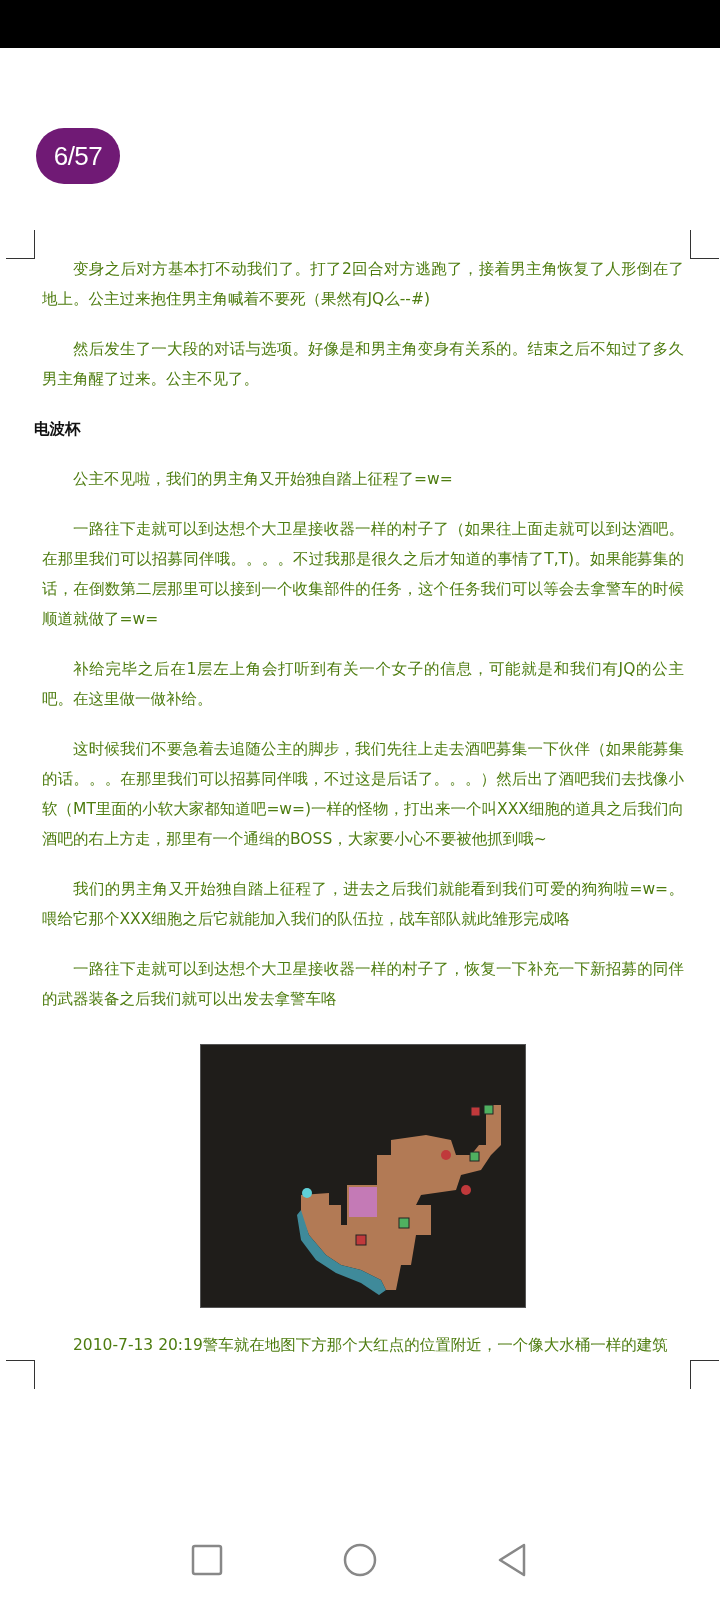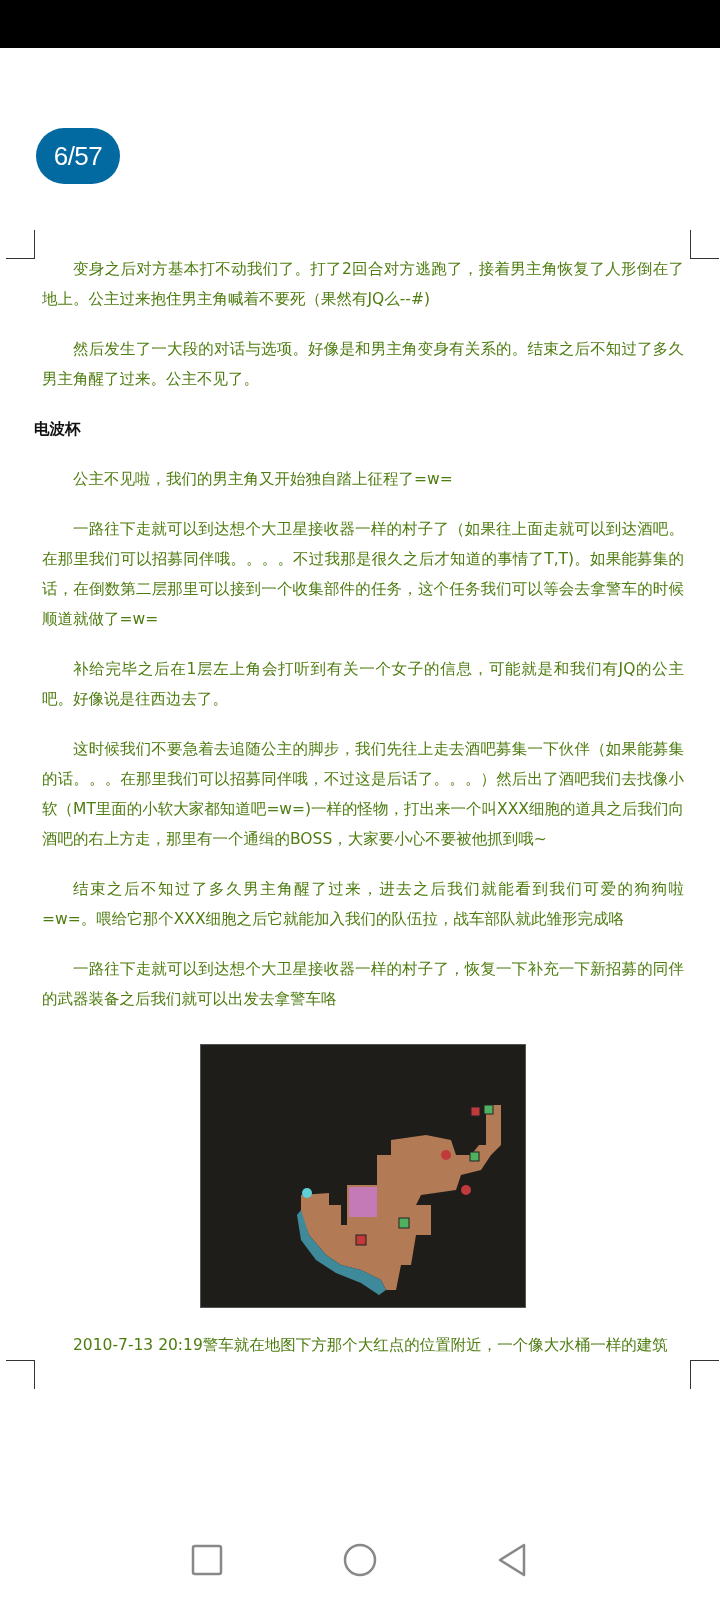--- a/index.html
+++ b/index.html
@@ -3,21 +3,21 @@
   <meta charset="utf-8">
   <style>
     html, body { margin: 0; padding: 0; }
     body {
       width: 720px; height: 1600px; background: #ffffff; position: relative; overflow: hidden;
       font-family: "DejaVu Sans", "Liberation Sans", sans-serif; color: #222;
     }
     .status-bar { position: absolute; left: 0; top: 0; width: 720px; height: 48px; background: #000; }
     .page-badge {
       position: absolute; left: 36px; top: 128px; width: 84px; height: 56px; border-radius: 28px;
-      background: #0369a1; color: #fff; font-size: 26px; display: flex; align-items: center; justify-content: center;
+      background: #701a75; color: #fff; font-size: 26px; display: flex; align-items: center; justify-content: center;
       font-family: "Liberation Sans", sans-serif; letter-spacing: -0.5px;
     }
     .crop { position: absolute; width: 28px; height: 28px; border-color: #333; border-style: solid; }
     .crop.tl { left: 6px; top: 230px; border-width: 0 1.5px 1.5px 0; }
     .crop.tr { left: 690px; top: 230px; border-width: 0 0 1.5px 1.5px; }
     .crop.bl { left: 6px; top: 1360px; border-width: 1.5px 1.5px 0 0; }
     .crop.br { left: 690px; top: 1360px; border-width: 1.5px 0 0 1.5px; }
     .content { position: absolute; left: 34px; top: 254px; width: 650px; }
     .para { font-size: 15.5px; line-height: 30px; margin: 0 0 20px 8px; text-indent: 2em; text-align: justify; color: #4d7c0f; }
     .heading { font-size: 15.5px; font-weight: bold; line-height: 30px; margin: 4px 0 20px 0; color: #111; }
@@ -40,23 +40,23 @@
 <div class="crop tr"></div>
 <div class="crop bl"></div>
 <div class="crop br"></div>
 
 <div class="content">
   <p class="para">变身之后对方基本打不动我们了。打了2回合对方逃跑了，接着男主角恢复了人形倒在了地上。公主过来抱住男主角喊着不要死（果然有JQ么--#)</p>
   <p class="para">然后发生了一大段的对话与选项。好像是和男主角变身有关系的。结束之后不知过了多久男主角醒了过来。公主不见了。</p>
   <p class="heading">电波杯</p>
   <p class="para">公主不见啦，我们的男主角又开始独自踏上征程了=w=</p>
   <p class="para">一路往下走就可以到达想个大卫星接收器一样的村子了（如果往上面走就可以到达酒吧。在那里我们可以招募同伴哦。。。。不过我那是很久之后才知道的事情了T,T)。如果能募集的话，在倒数第二层那里可以接到一个收集部件的任务，这个任务我们可以等会去拿警车的时候顺道就做了=w=</p>
-  <p class="para">补给完毕之后在1层左上角会打听到有关一个女子的信息，可能就是和我们有JQ的公主吧。好像说是往西边去了。</p>
+  <p class="para">补给完毕之后在1层左上角会打听到有关一个女子的信息，可能就是和我们有JQ的公主吧。在这里做一做补给。</p>
   <p class="para">这时候我们不要急着去追随公主的脚步，我们先往上走去酒吧募集一下伙伴（如果能募集的话。。。在那里我们可以招募同伴哦，不过这是后话了。。。）然后出了酒吧我们去找像小软（MT里面的小软大家都知道吧=w=)一样的怪物，打出来一个叫XXX细胞的道具之后我们向酒吧的右上方走，那里有一个通缉的BOSS，大家要小心不要被他抓到哦~</p>
-  <p class="para">结束之后不知过了多久男主角醒了过来，进去之后我们就能看到我们可爱的狗狗啦=w=。喂给它那个XXX细胞之后它就能加入我们的队伍拉，战车部队就此雏形完成咯</p>
+  <p class="para">我们的男主角又开始独自踏上征程了，进去之后我们就能看到我们可爱的狗狗啦=w=。喂给它那个XXX细胞之后它就能加入我们的队伍拉，战车部队就此雏形完成咯</p>
   <p class="para">一路往下走就可以到达想个大卫星接收器一样的村子了，恢复一下补充一下新招募的同伴的武器装备之后我们就可以出发去拿警车咯</p>
 </div>
 
 <div class="figure">
   <svg width="324" height="262" viewBox="0 0 324 262">
     <rect width="324" height="262" fill="#1f1d1a"></rect>
     <path d="M100 150 L128 148 L128 160 L140 160 L140 180 L146 180 L146 140 L170 140 L176 140 L176 110 L190 110 L190 95 L225 90 L250 95 L255 110 L270 110 L278 100 L285 100 L285 60 L300 60 L300 100 L290 110 L280 125 L260 130 L255 145 L220 150 L215 160 L230 160 L230 190 L215 190 L210 220 L200 220 L195 245 L185 245 L180 235 L160 225 L140 220 L125 210 L108 190 L100 170 Z" fill="#b27a55"></path>
     <path d="M100 165 L108 190 L125 210 L140 220 L160 225 L180 235 L185 245 L178 250 L160 238 L135 228 L115 215 L100 195 L96 170 Z" fill="#3f8a9a"></path>
     <rect x="148" y="142" width="28" height="30" fill="#c77ac8" opacity="0.85"></rect>
     <rect x="155" y="190" width="10" height="10" fill="#c0393b" stroke="#222"></rect>

